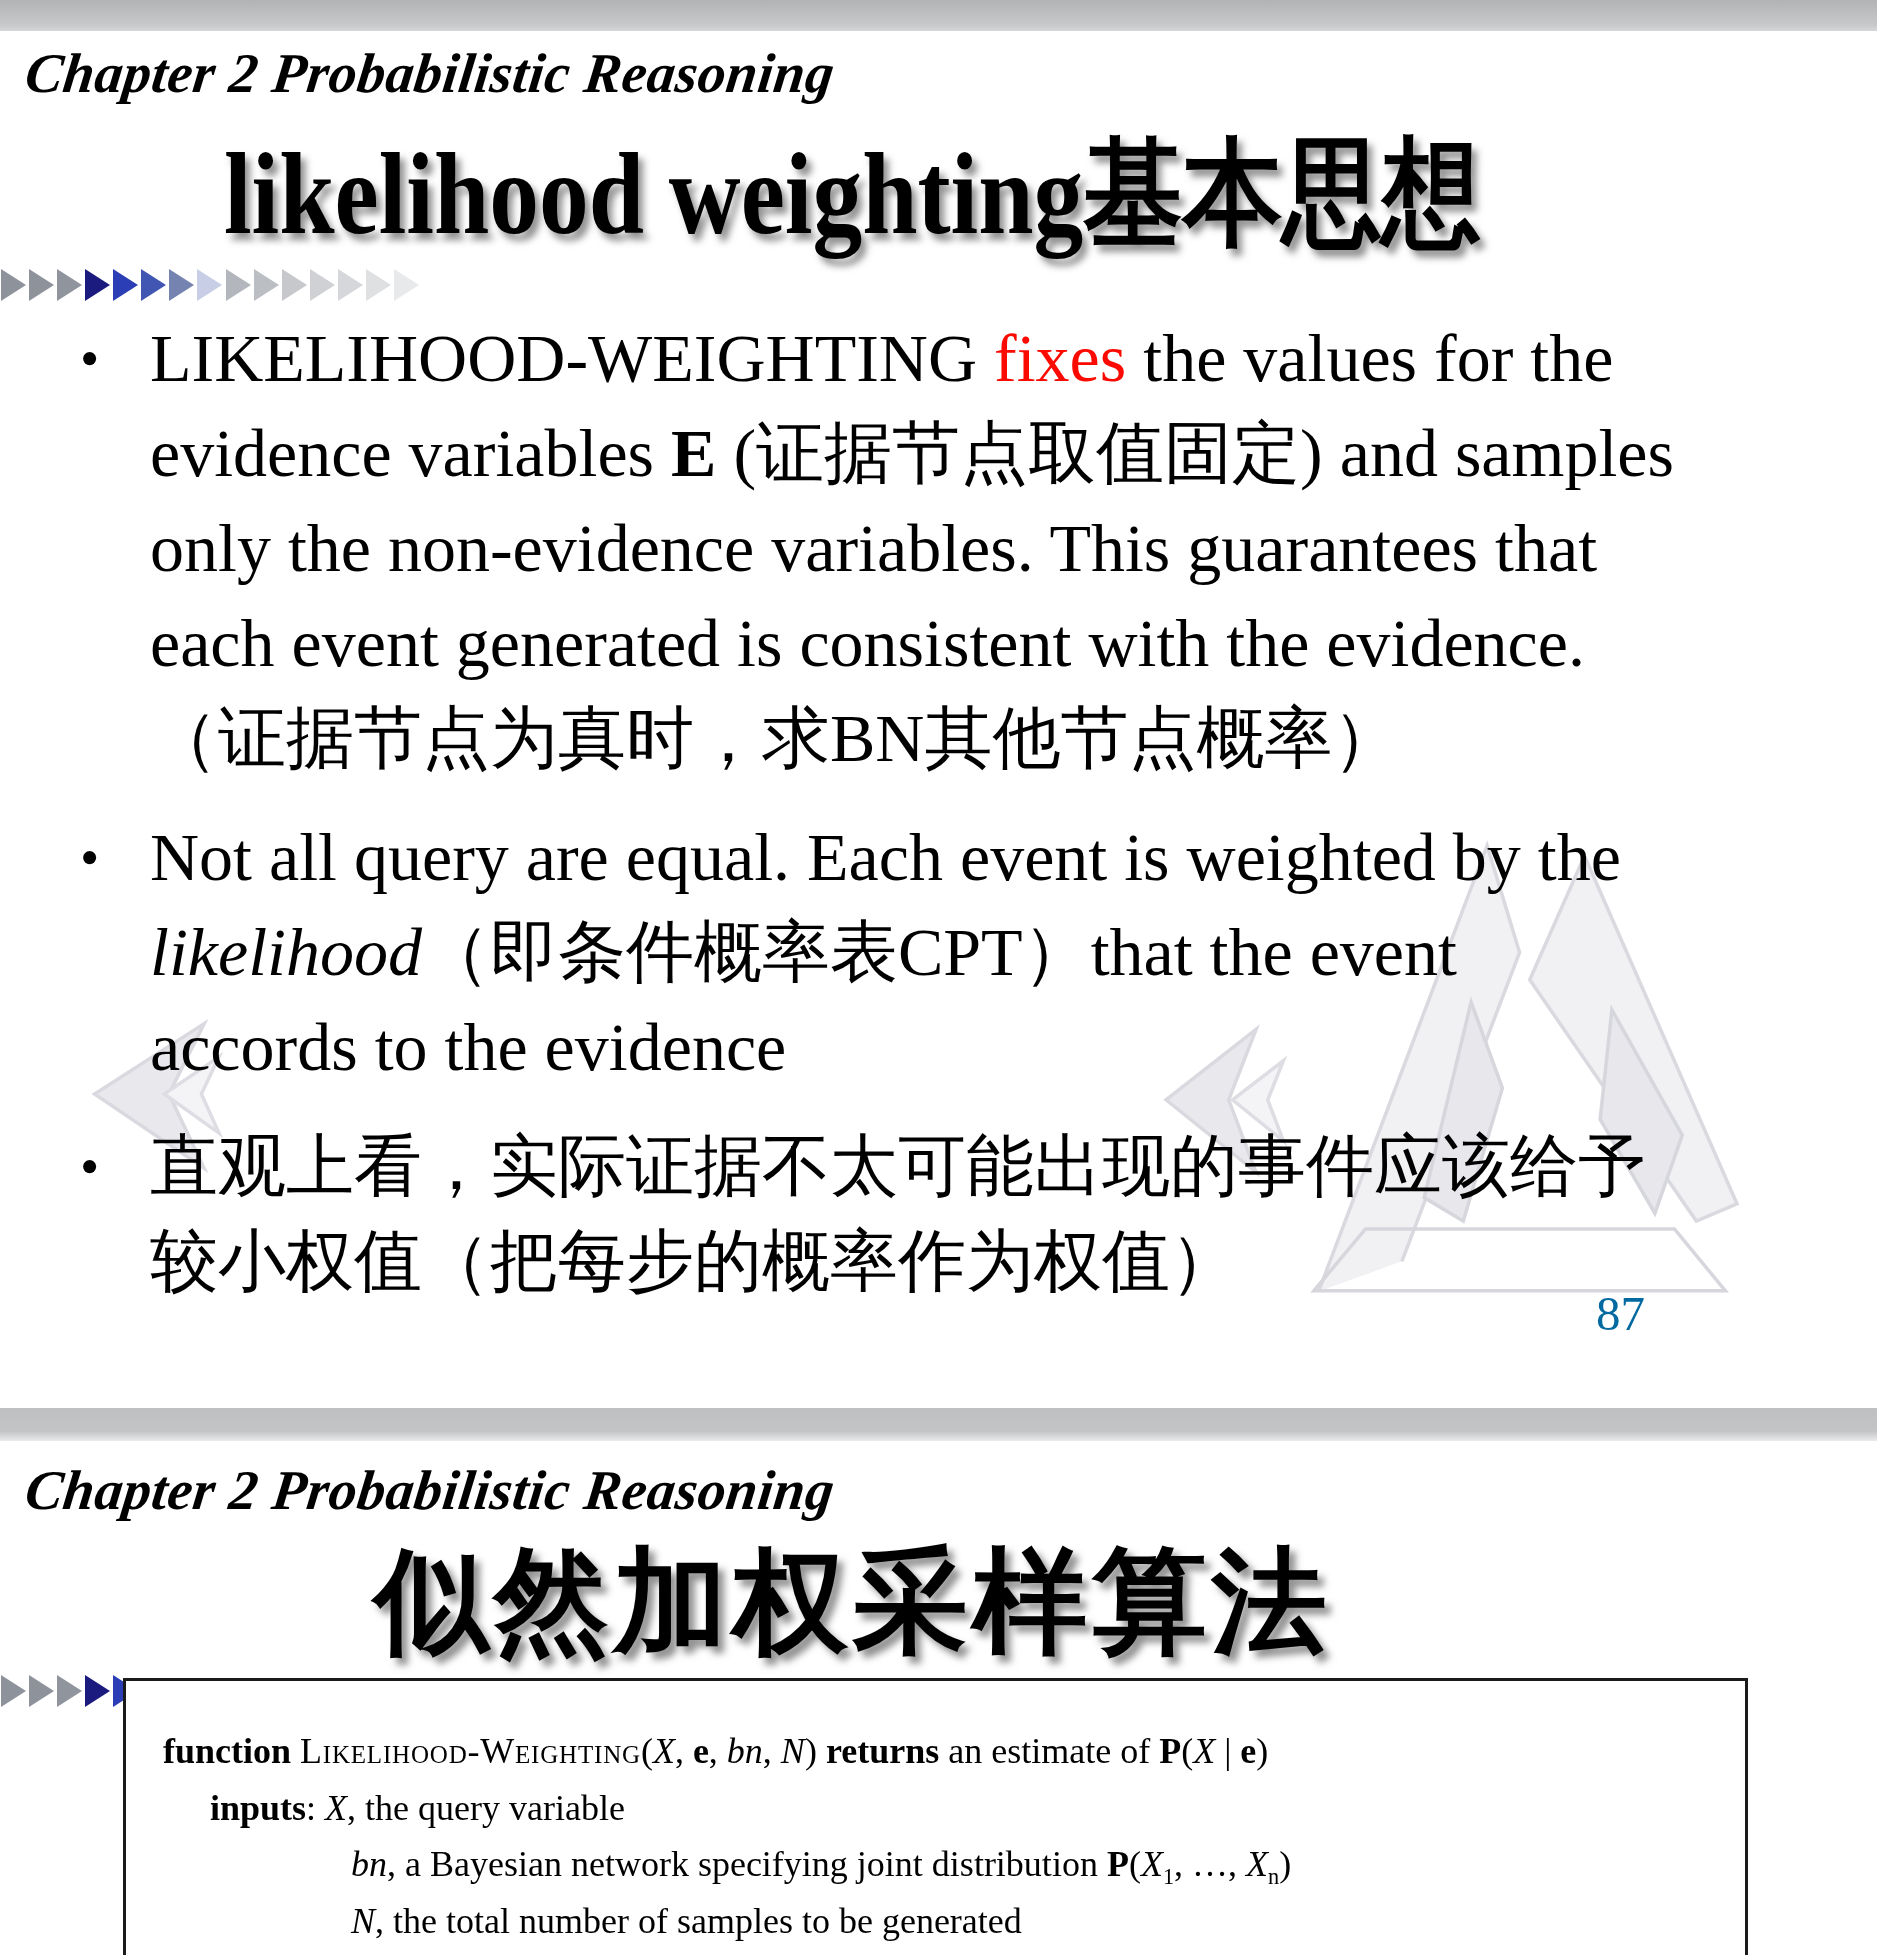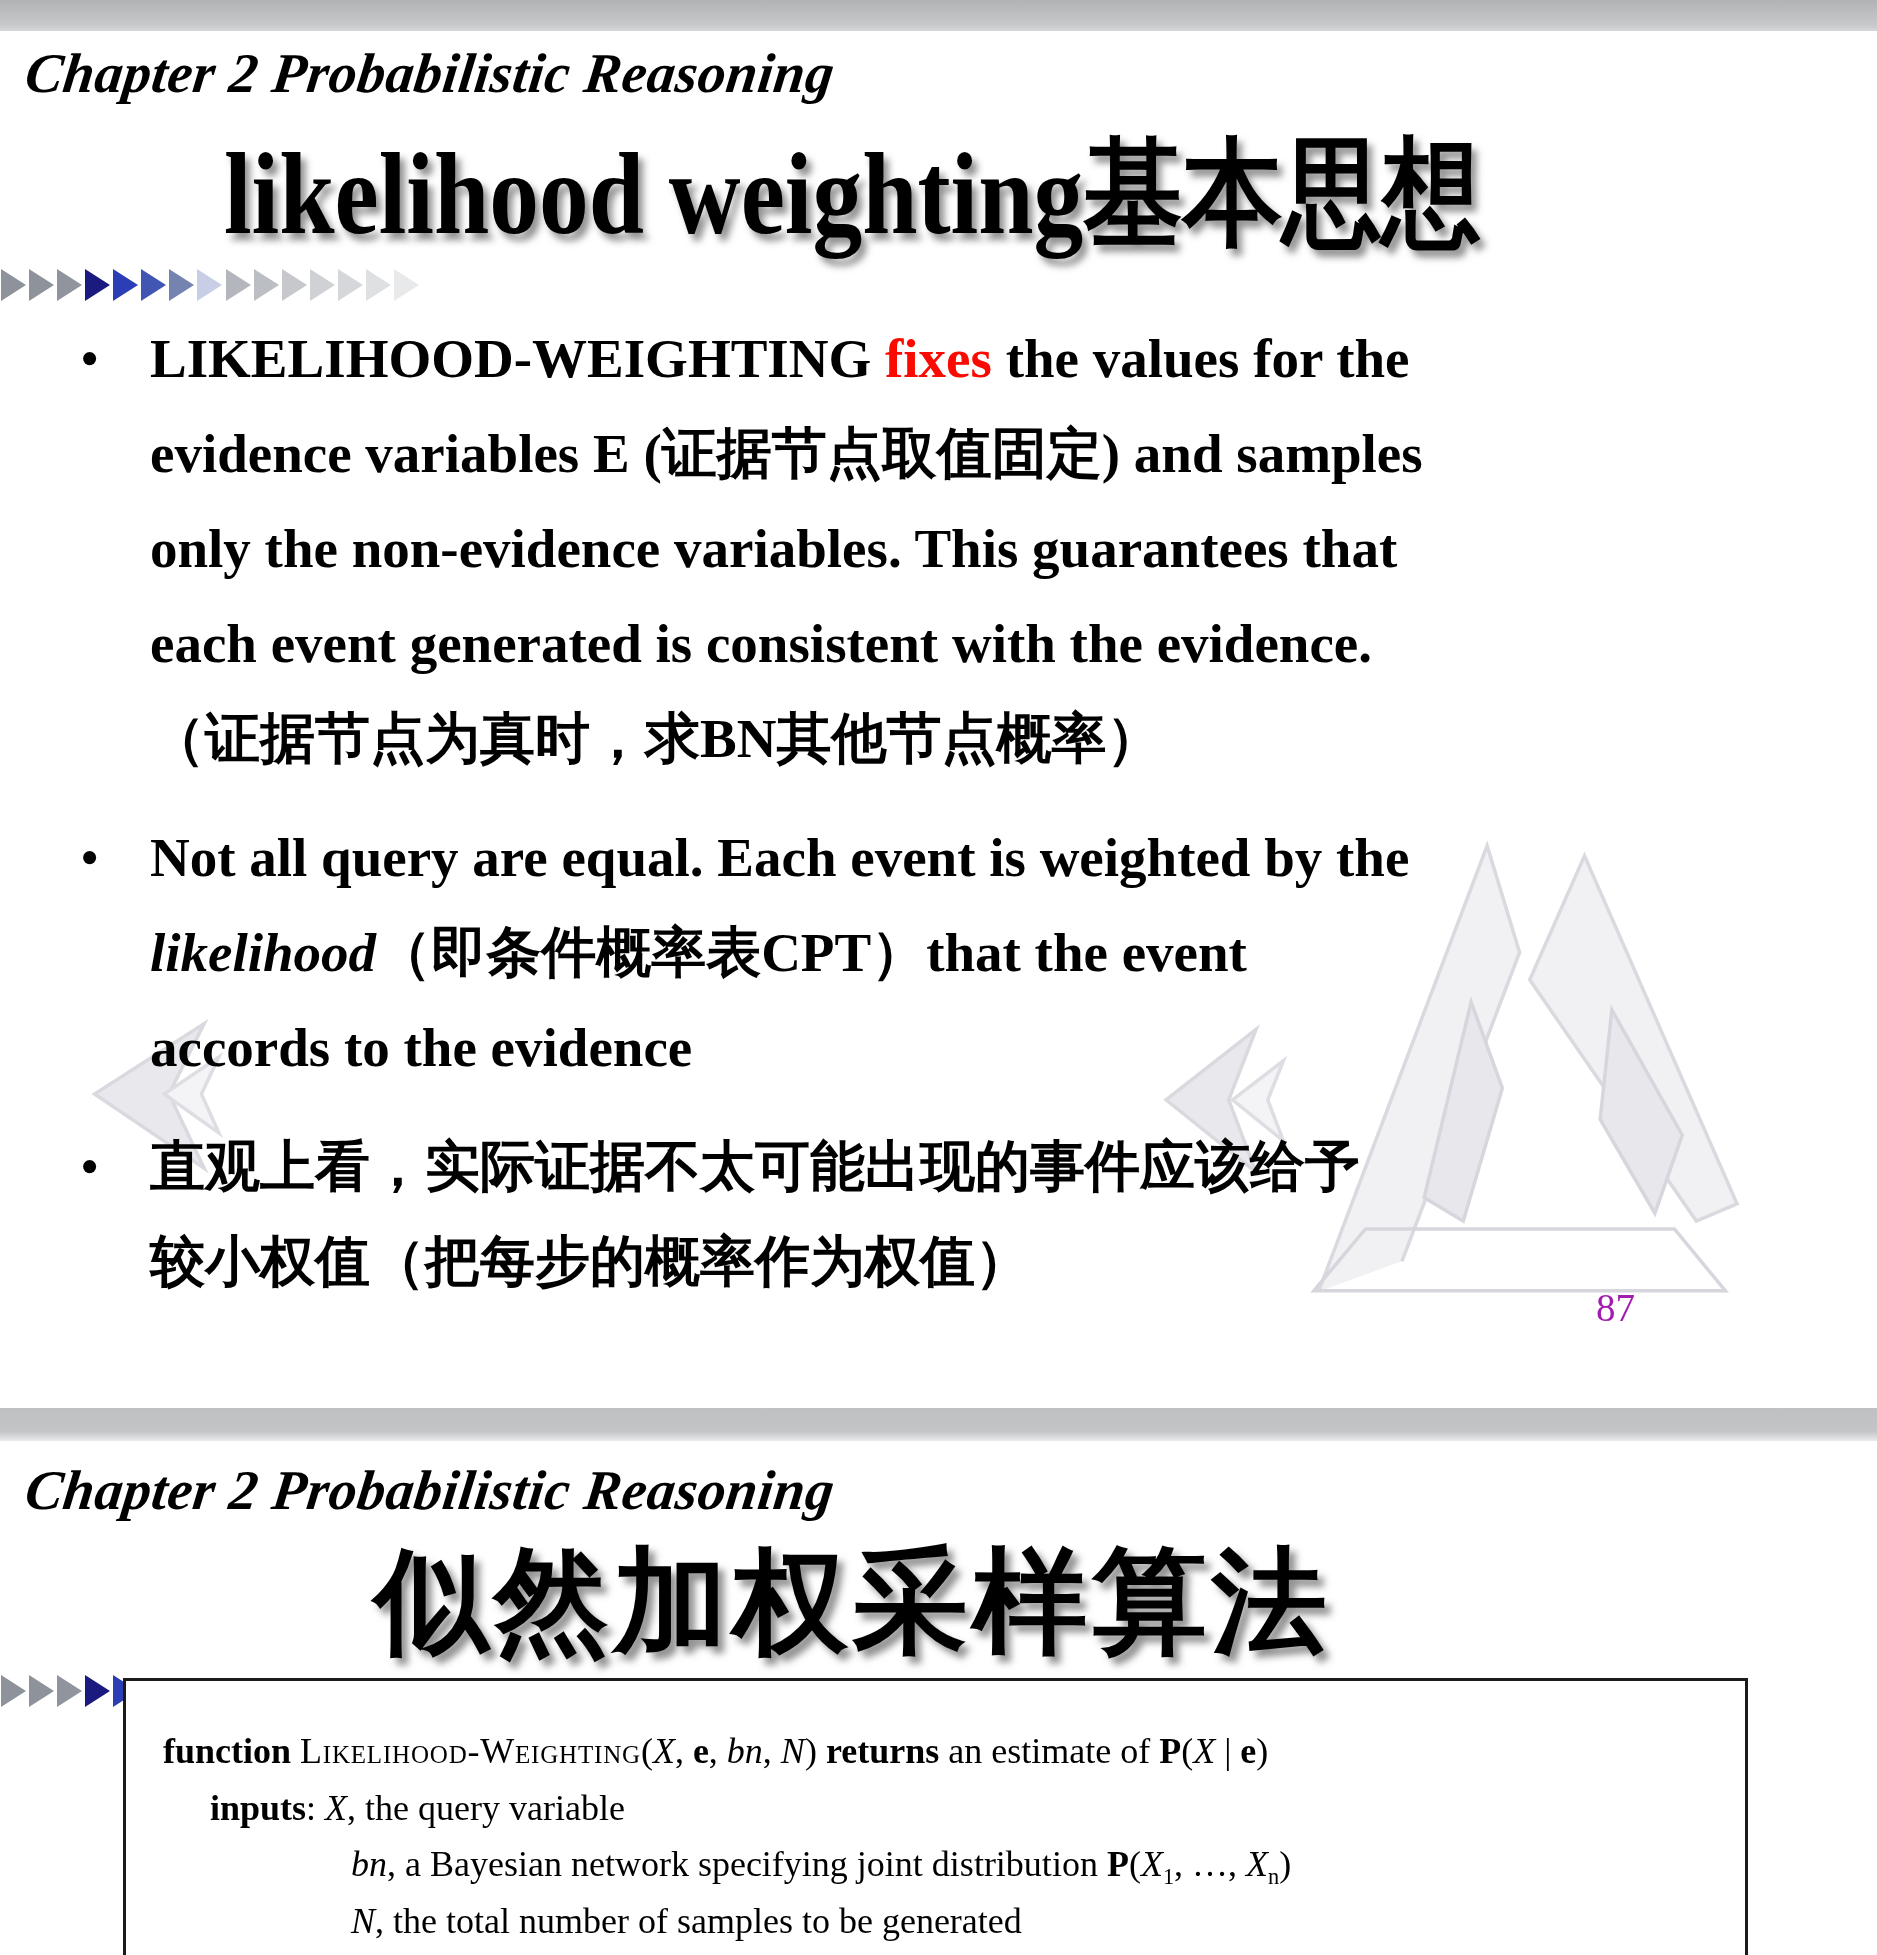--- a/index.html
+++ b/index.html
@@ -18,30 +18,30 @@
   .bigtitle{position:absolute;left:0;width:1705px;text-align:center;font-weight:bold;white-space:nowrap;}
   .bigtitle>span{display:inline-block;text-shadow:6.3px 7px 7.8px rgba(110,110,110,0.75);}
   #s1-title{top:115px;font-size:117px;}
   #s1-title>span{transform:scaleX(0.85);}
   #s2-title{top:1525px;font-size:115px;letter-spacing:4.7px;font-family:Liberation Serif, serif;}
   .arrow-row{position:absolute;display:flex;gap:3.1px;}
   #s1-arrows{left:0.8px;top:269px;}
   #s2-arrows{left:0.8px;top:1675px;}
   .arrow{width:0;height:0;border-top:16px solid transparent;border-bottom:16px solid transparent;
          border-left:25px solid #999;}
-  .pagenum{position:absolute;font-size:39px;color:#a21caf;}
+  .pagenum{position:absolute;font-size:49px;color:#0369a1;}
   #pn87{left:1596px;top:1285px;}
   .wm{position:absolute;left:0;top:0;z-index:0;}
 
   
   #s1-bullets{position:absolute;left:80px;top:311px;width:1713px;z-index:2;}
   .bullet{display:flex;margin-bottom:24px;}
   .bdot{flex:none;width:70px;font-size:55px;line-height:95px;}
   .blines{flex:1;}
-  .bl{font-size:55px;line-height:95px;white-space:nowrap;font-weight:bold;}
+  .bl{font-size:68px;line-height:95px;white-space:nowrap;}
   .red{color:#fa0a00;}
   sub{font-size:62%;line-height:0;}
 
   
   #codebox{position:absolute;left:123px;top:1678px;width:1625px;height:1025px;box-sizing:border-box;
            border:3.9px solid #1b1b1b;background:#fff;z-index:1;
            padding:38px 15.6px 0 37px;font-size:36px;}
   .cl{line-height:41px;margin-top:15.6px;white-space:nowrap;}
   .cl.first{margin-top:12px;}
   .ind1{padding-left:47px;}

